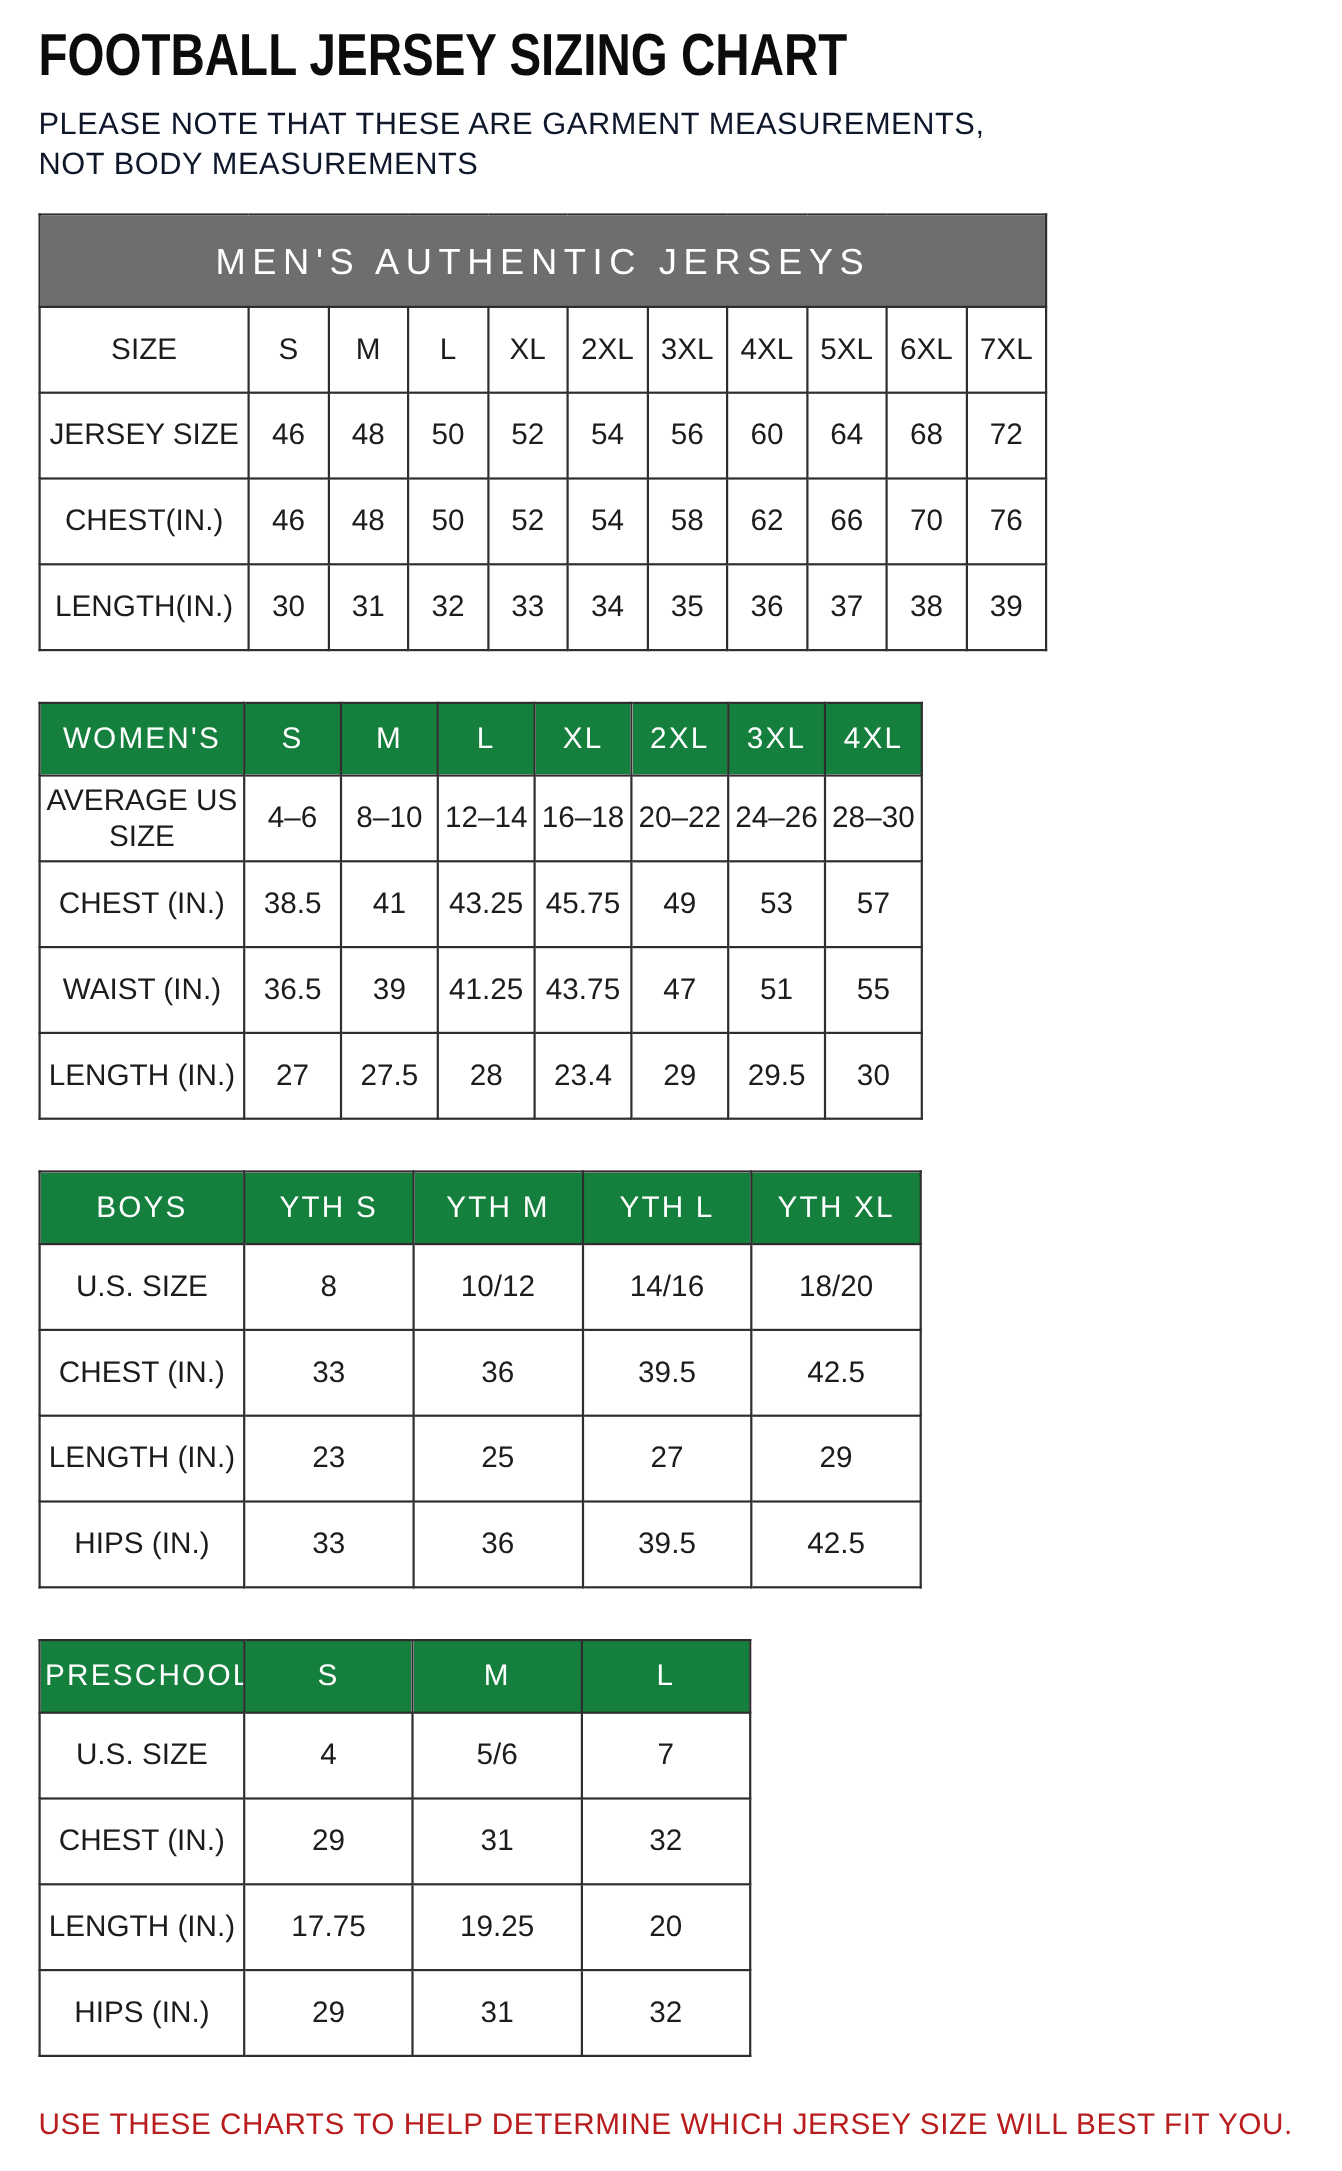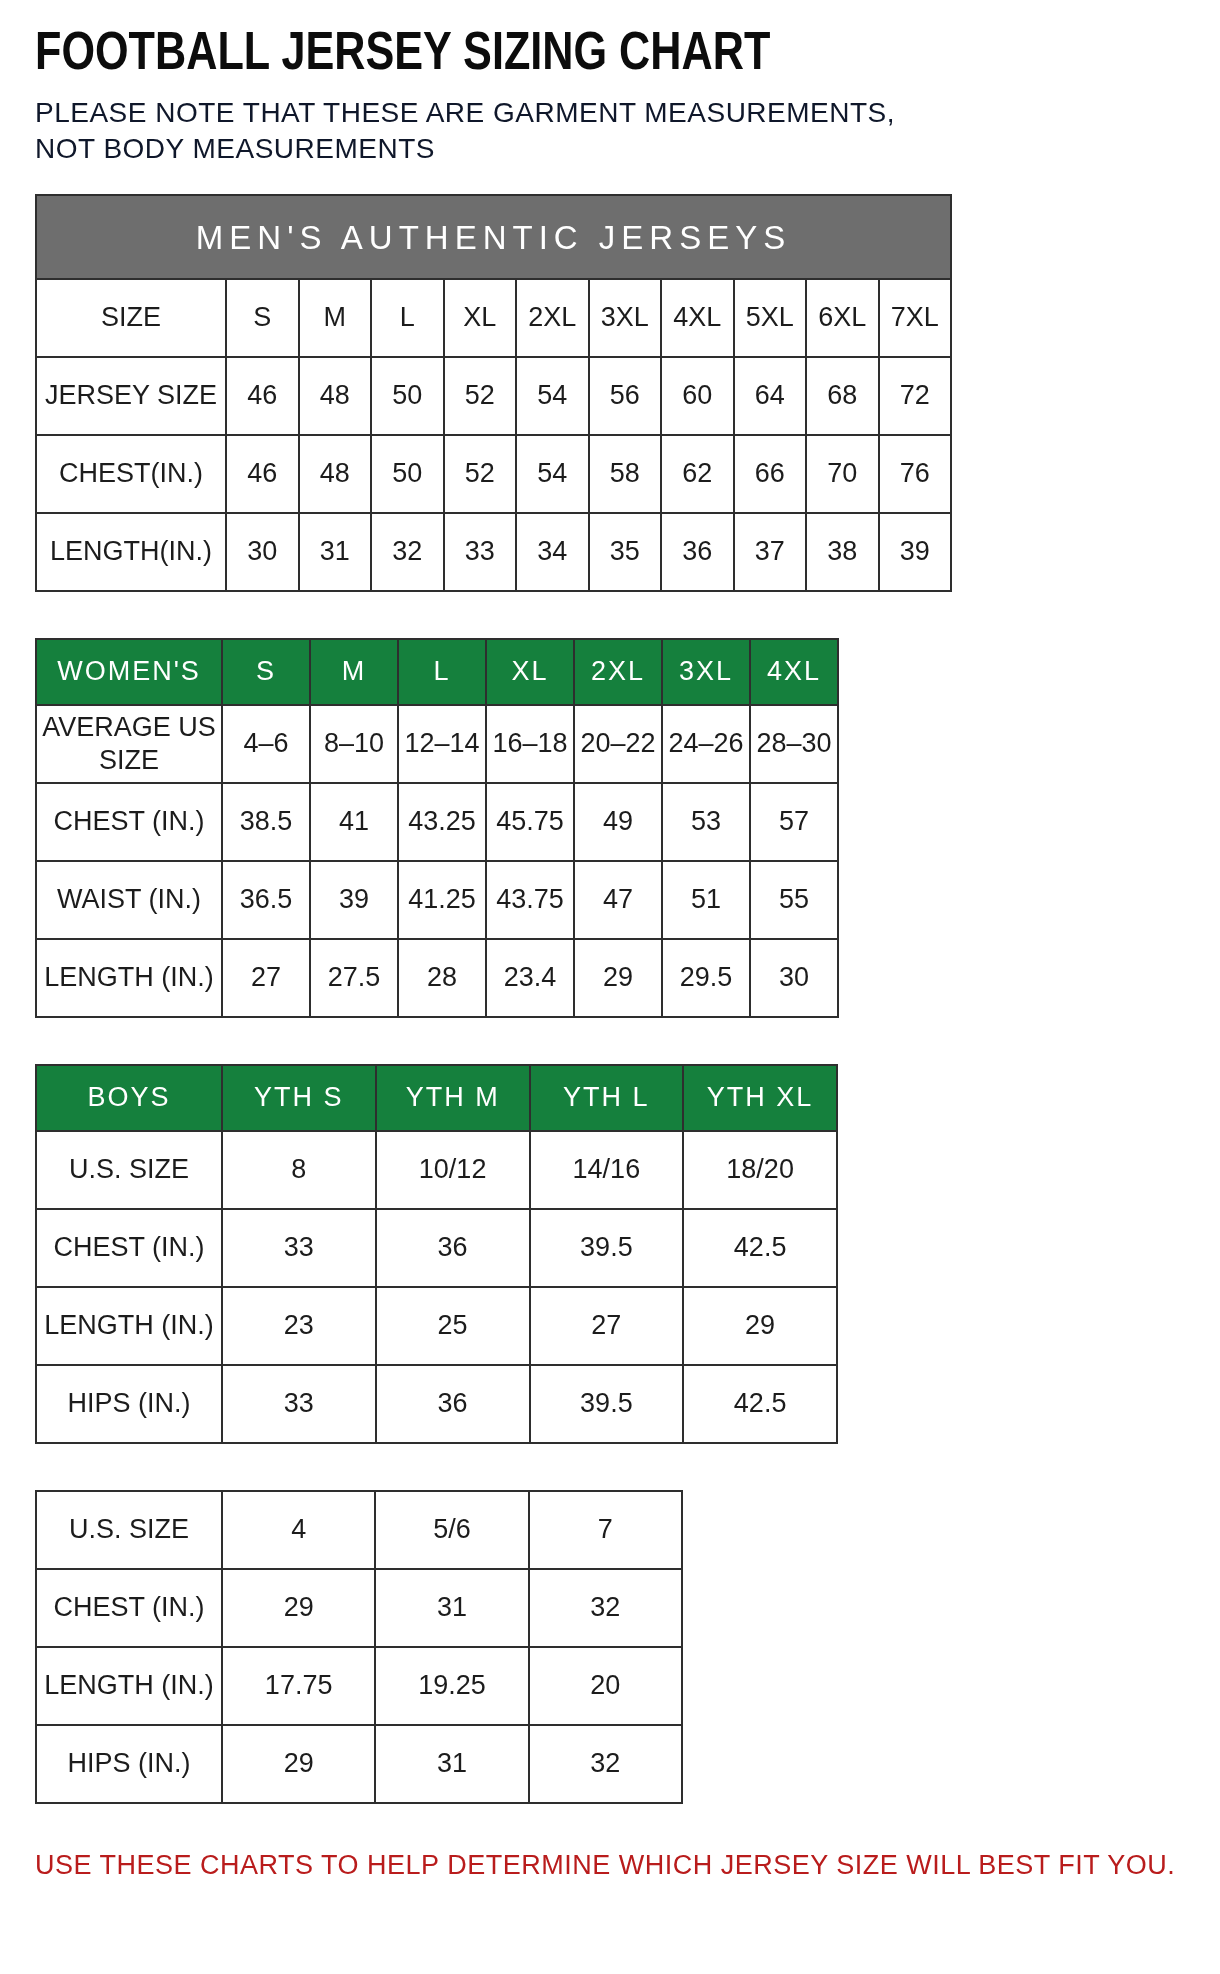--- a/index.html
+++ b/index.html
@@ -267,20 +267,26 @@
     </tbody>
   </table>
 
   
   <table class="tbl pre">
     <colgroup>
         <col class="c-label">
         <col class="c-val" span="3">
       </colgroup>
     <tbody>
+      <tr class="gray">
+        <td class="lbl">PRESCHOOL</td>
+        <td>S</td>
+        <td>M</td>
+        <td>L</td>
+      </tr>
       <tr>
         <td class="lbl">U.S. SIZE</td>
         <td>4</td>
         <td>5/6</td>
         <td>7</td>
       </tr>
       <tr>
         <td class="lbl">CHEST (IN.)</td>
         <td>29</td>
         <td>31</td>

